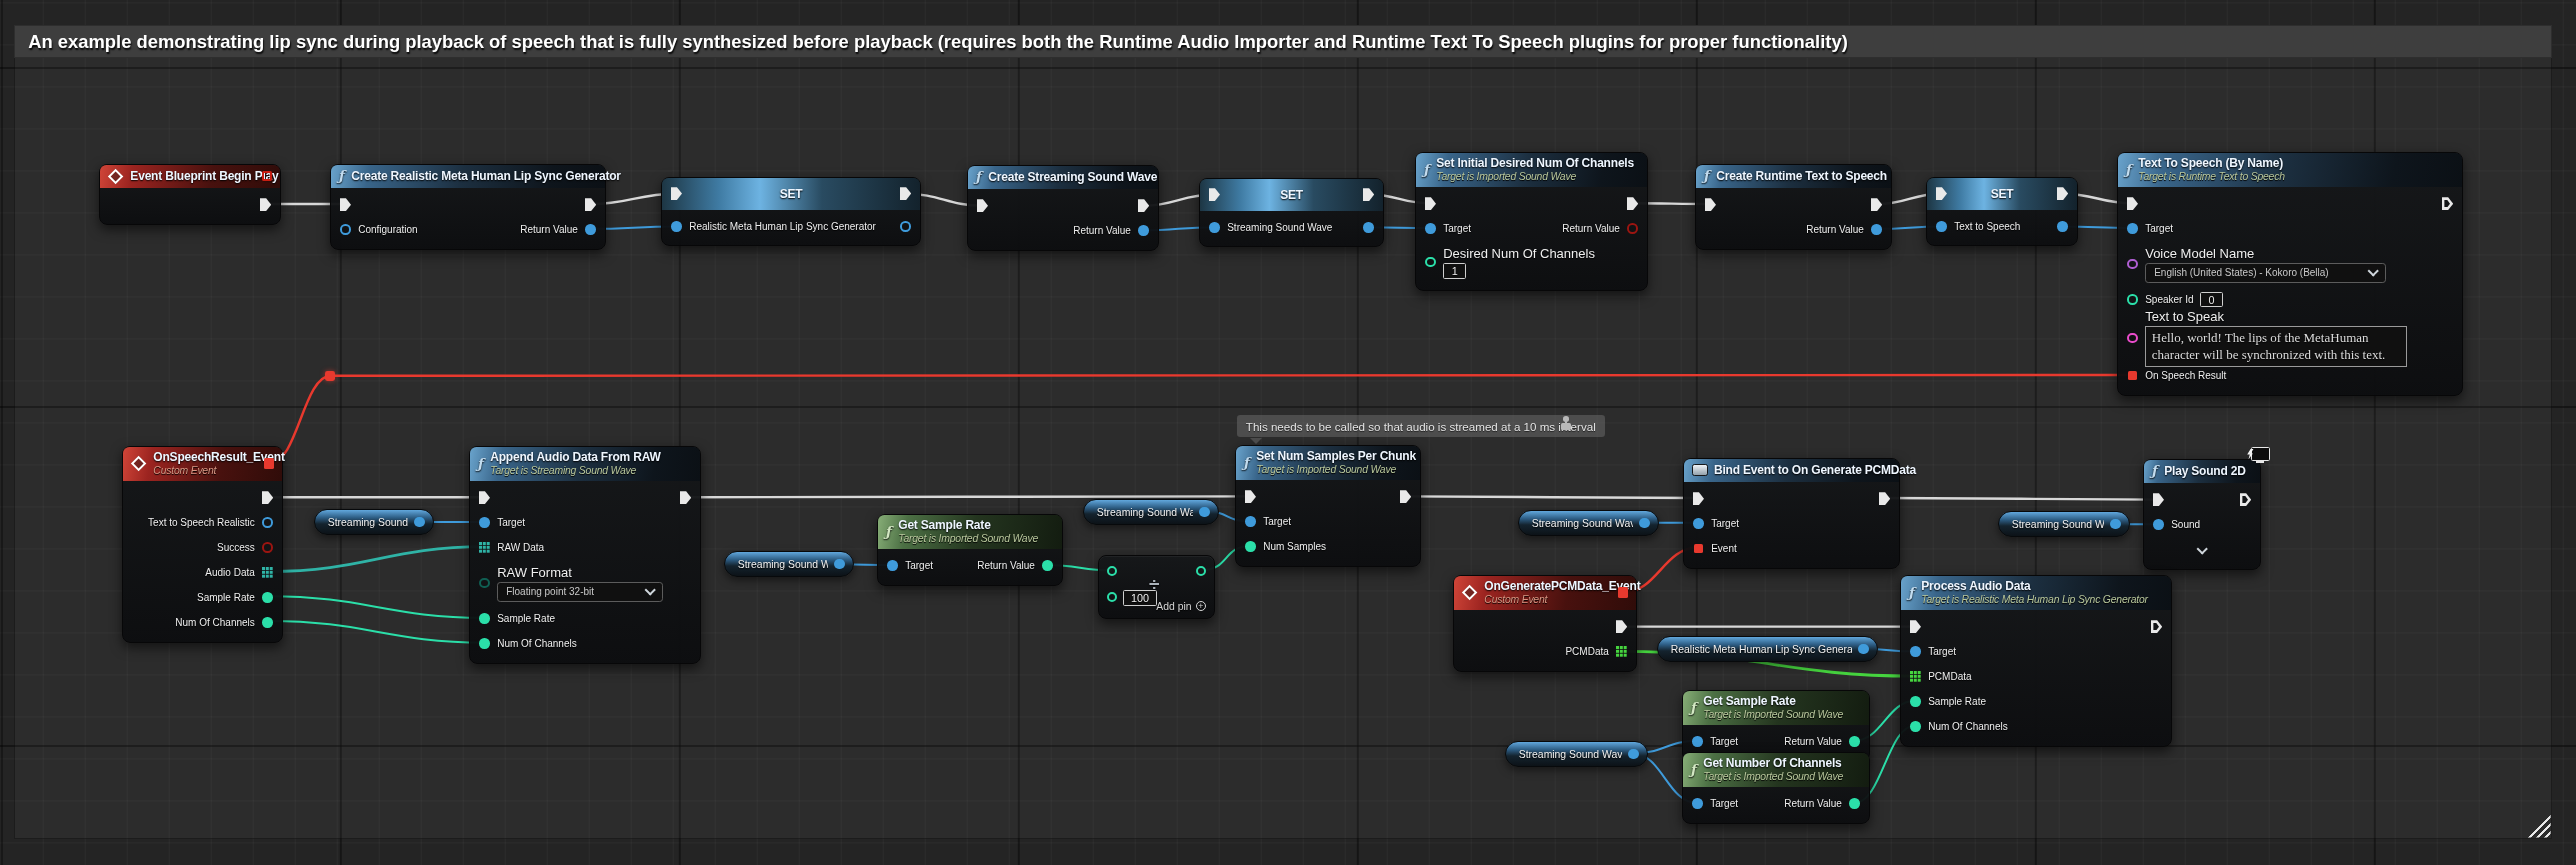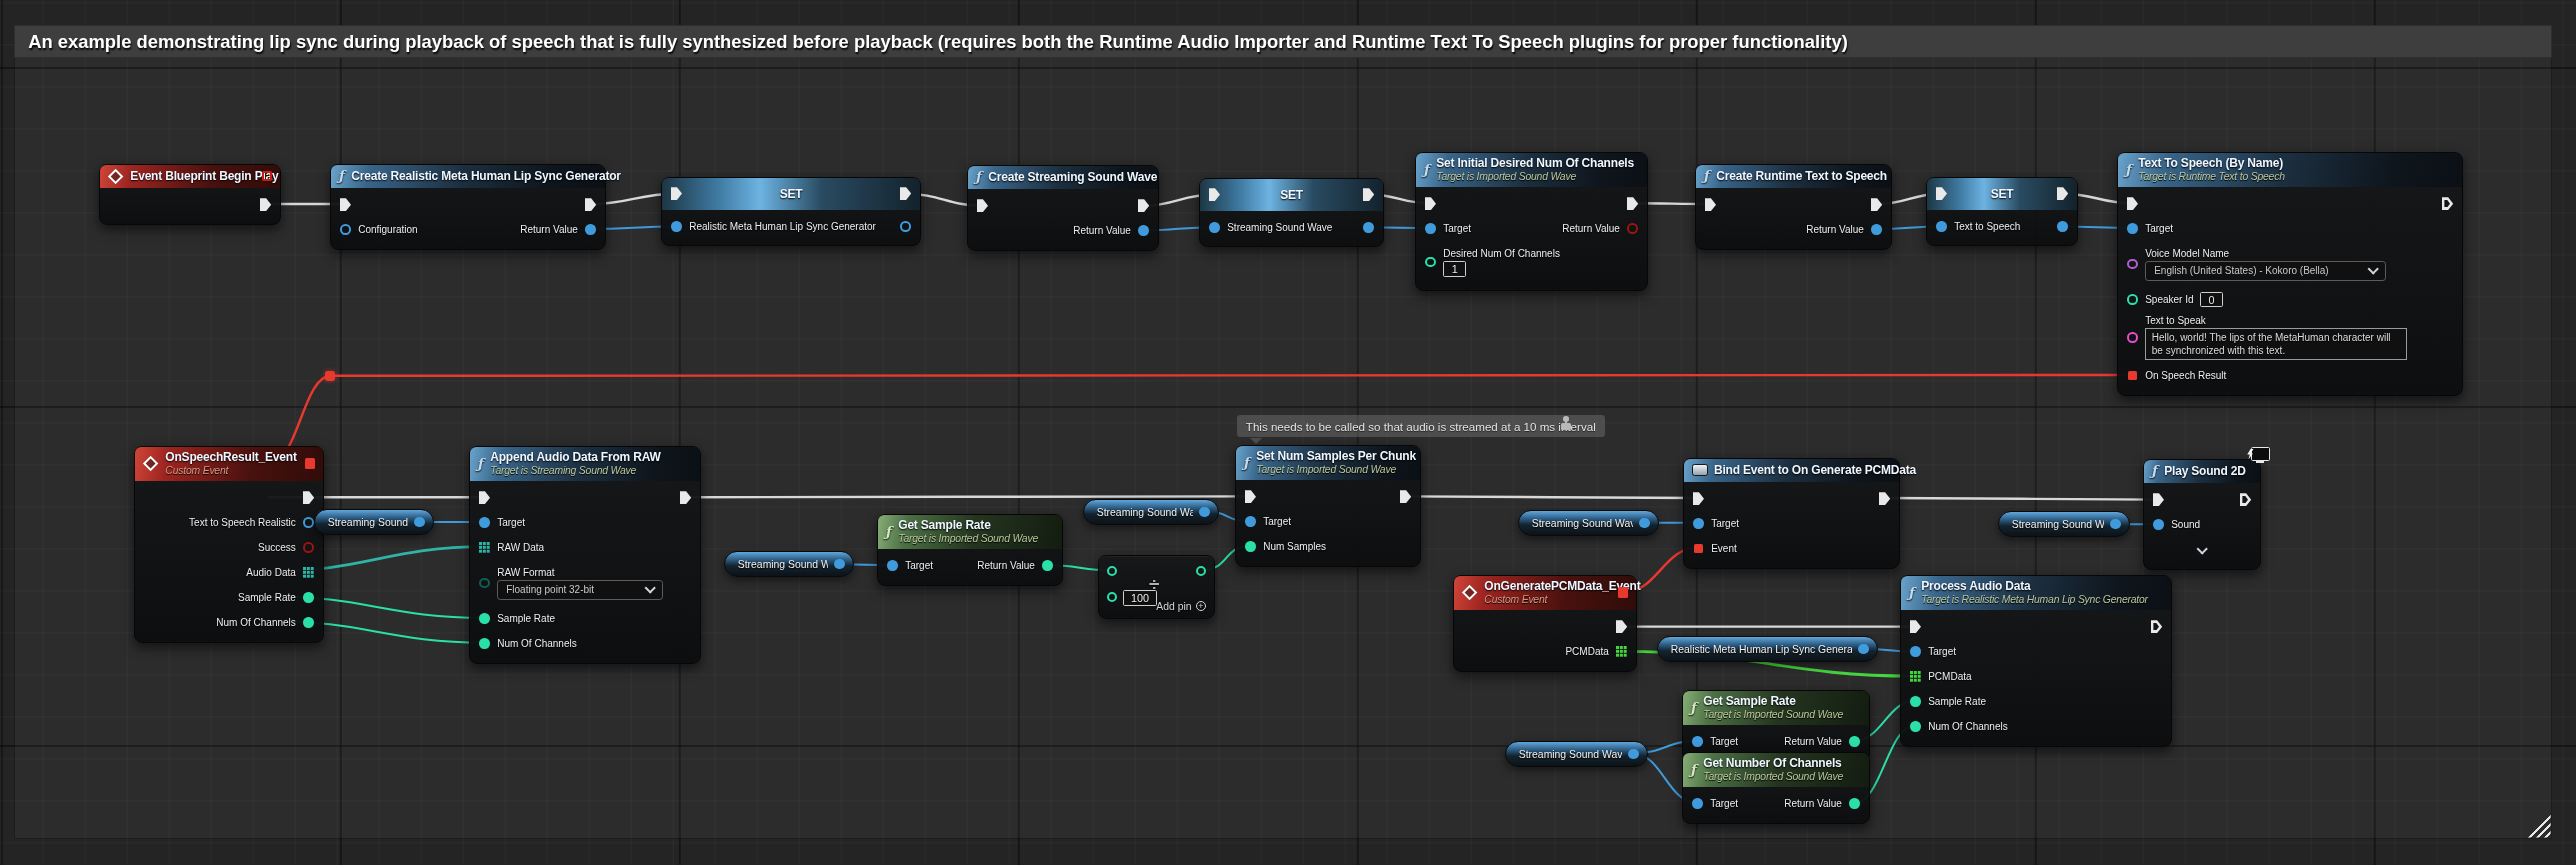--- a/index.html
+++ b/index.html
@@ -39,36 +39,36 @@
   .badge.hollow{border:2.8px solid #c81e12;background:transparent;}
   .ic-f{font-family:"DejaVu Serif",serif;font-style:italic;font-weight:bold;color:#c3ddf0;font-size:13.6px;line-height:1;flex:none;text-shadow:0 0.8px 1.6px #000;}
   .hdr-pure .ic-f{color:#d3e8c3;}
   .ic-ev{width:7.2px;height:7.2px;border:2px solid #fff;transform:rotate(45deg);background:rgba(20,20,20,0.4);flex:none;margin:0 2.4px;}
   .ic-dl{width:13.6px;height:10.4px;border-radius:2.4px;background:linear-gradient(180deg,#eef3f6,#93a1ab);border:0.8px solid #16181a;flex:none;}
   .rows{padding:4px 0 6.4px;}
   .row{display:flex;align-items:center;padding:0 8px;box-sizing:border-box;position:relative;}
   .cell{display:flex;align-items:center;gap:6.4px;min-width:0;}
   .cell.r{margin-left:auto;flex-direction:row-reverse;}
   .lbl{font-size:10px;color:#efefef;text-shadow:0 0.8px 0.8px #000;white-space:nowrap;}
-  .slbl{font-size:10px;color:#efefef;text-shadow:0 0.8px 0.8px #000;white-space:nowrap;margin-bottom:2.4px;}
+  .slbl{font-size:13px;color:#efefef;text-shadow:0 0.8px 0.8px #000;white-space:nowrap;margin-bottom:2.4px;}
   .stack{display:flex;flex-direction:column;align-items:flex-start;}
   .pinw{display:flex;align-items:center;justify-content:center;flex:none;width:12.8px;height:14.4px;}
   .p-exec{width:11.2px;height:12.8px;position:relative;clip-path:polygon(0% 0%,55% 0%,100% 50%,55% 100%,0% 100%);background:#e9e9e9;}
   .p-exec.hollow::after{content:"";position:absolute;left:2.4px;top:2.8px;width:5.6px;height:7.2px;
     clip-path:polygon(0% 0%,52% 0%,100% 50%,52% 100%,0% 100%);background:#121416;}
   .p-circ{width:10.4px;height:10.4px;border-radius:50%;box-sizing:border-box;}
   .p-sq{width:9.6px;height:9.6px;border-radius:1.6px;}
   .p-gridw{width:11.2px;height:11.2px;position:relative;}
   .p-grid{position:absolute;left:0;top:0;width:3.2px;height:3.2px;}
   .inputbox{background:#101010;border:0.8px solid #cfcfcf;border-radius:1.6px;color:#eee;font-size:10.8px;
     padding:0.8px 0;text-align:center;display:inline-block;text-shadow:0 0.8px 0.8px #000;}
   .dropdown{background:#101010;border:0.8px solid #5c5c5c;border-radius:3.2px;color:#c9c9c9;font-size:10px;
     padding:3.2px 8px;display:flex;align-items:center;justify-content:space-between;box-sizing:border-box;}
   .chev{width:6.4px;height:6.4px;border-right:2px solid #cfd6dc;border-bottom:2px solid #cfd6dc;transform:rotate(45deg);margin-top:-3.2px;flex:none;}
-  .textarea{background:#101010;border:0.8px solid #9a9a9a;color:#dcdcdc;font-size:10px;line-height:1.35;padding:1.6px 5.6px;box-sizing:border-box;text-shadow:0 0.8px 0.8px #000;}
+  .textarea{background:#101010;border:0.8px solid #9a9a9a;color:#dcdcdc;font-size:13px;line-height:1.35;padding:1.6px 5.6px;box-sizing:border-box;text-shadow:0 0.8px 0.8px #000;font-family:Liberation Serif, serif;}
   .pill{position:absolute;z-index:4;height:26px;border-radius:13.6px;box-sizing:border-box;
     background:linear-gradient(180deg,#61a7dc 0%,#2d5d84 32%,#14232e 58%,#0c1217 100%);
     border:1.2px solid #07090b;display:flex;align-items:center;gap:4.8px;padding:0 7.2px 0 12.8px;
     box-shadow:0 3.2px 8px rgba(0,0,0,0.5);}
   .plbl{font-size:10.4px;color:#f2f2f2;text-shadow:0 0.8px 1.6px #000;white-space:nowrap;overflow:hidden;flex:1;text-align:center;}
   .reroute{position:absolute;z-index:4;width:10.4px;height:10.4px;border-radius:2.4px;background:#e8392e;box-shadow:0 0 4.8px rgba(232,57,46,0.6);}
   .bubble{position:absolute;z-index:5;background:rgba(112,112,112,0.48);border-radius:3.2px;height:22.4px;
     display:flex;align-items:center;padding:0 8.8px;}
   .bubble span{font-size:11.6px;color:#e4e4e4;text-shadow:0 0.8px 0.8px rgba(0,0,0,0.6);white-space:nowrap;}
   .bubble::after{content:"";position:absolute;left:12.8px;bottom:-6.4px;border:6.4px solid transparent;border-top-color:rgba(112,112,112,0.48);border-bottom:0;}
@@ -448,21 +448,21 @@
           <div class="row" style="height: 25px;">
             <div class="cell l">
               <div class="pinw">
                 <div class="p-sq" style="background: rgb(232, 57, 46);"></div>
               </div>
               <span class="lbl">On Speech Result</span>
             </div>
           </div>
         </div>
       </div>
-      <div class="node" style="left: 134px; top: 446px; width: 190px;">
+      <div class="node" style="left: 122px; top: 446px; width: 161px;">
         <div class="hdr hdr-event" style="min-height: 27px;">
           <div class="ic-ev"></div>
           <div class="hcol">
             <span class="ttl">OnSpeechResult_Event</span>
             <span class="sub">Custom Event</span>
           </div>
           <div class="badge filled"></div>
         </div>
         <div class="rows">
           <div class="row" style="height: 25px; justify-content: flex-end;">

